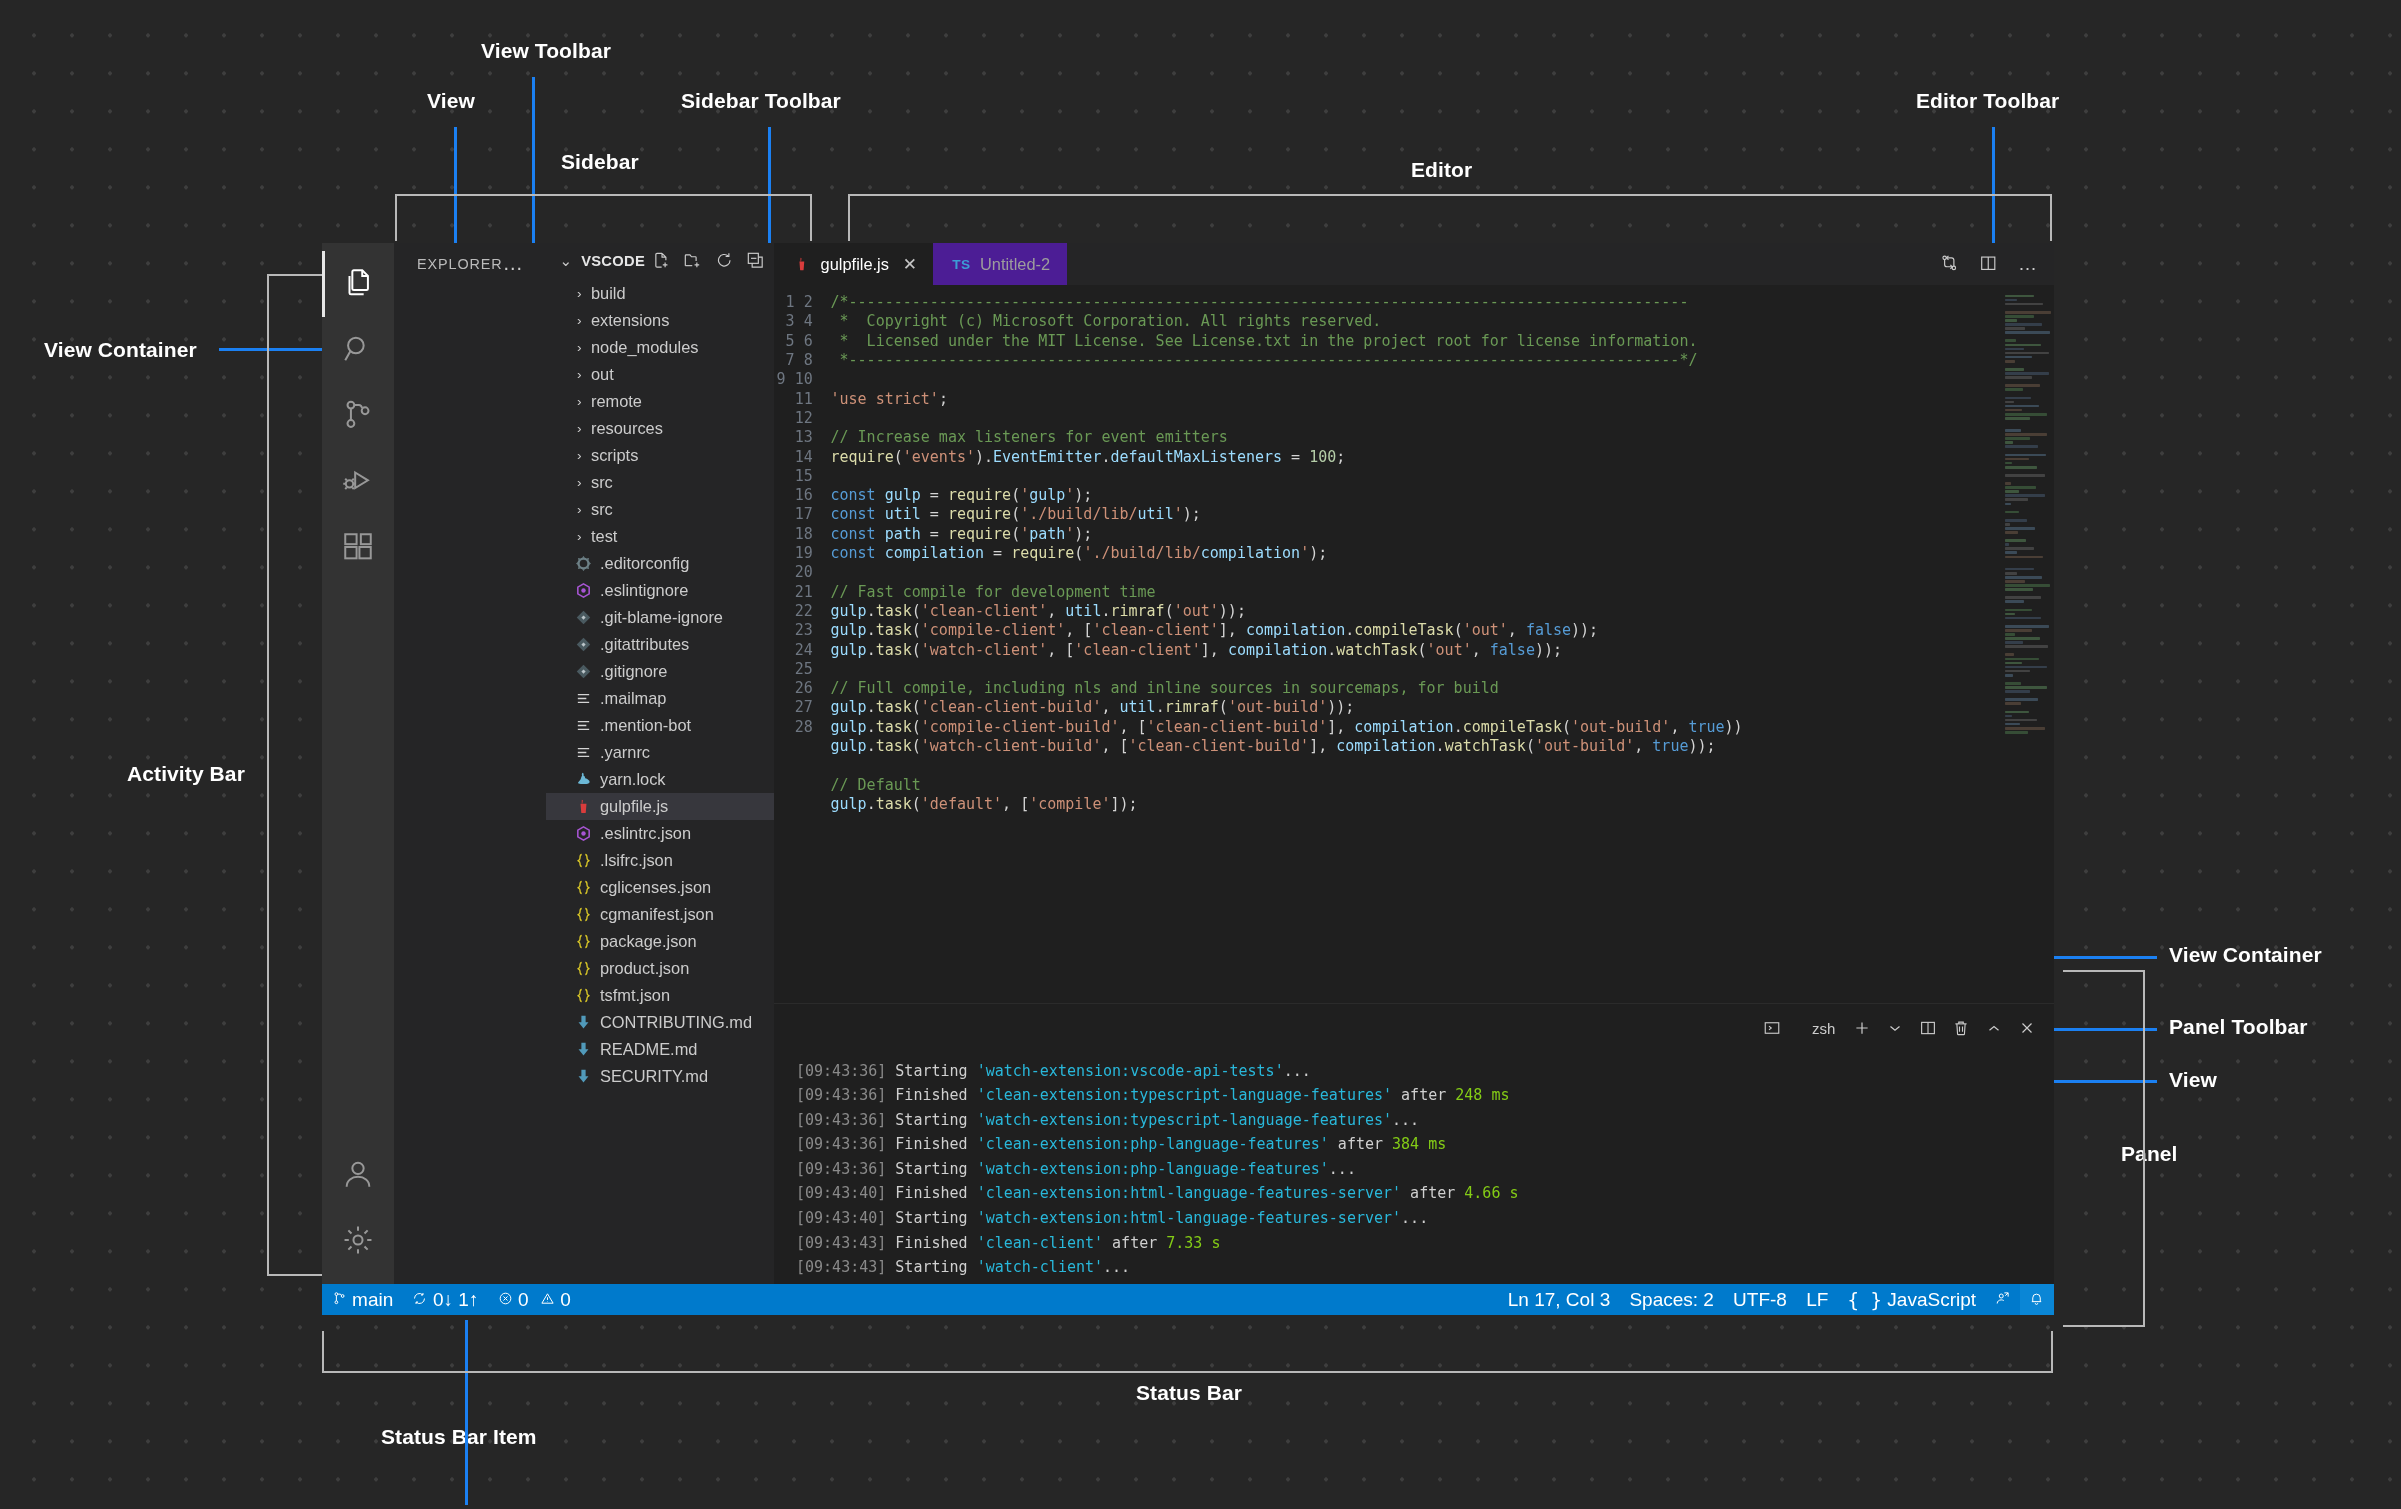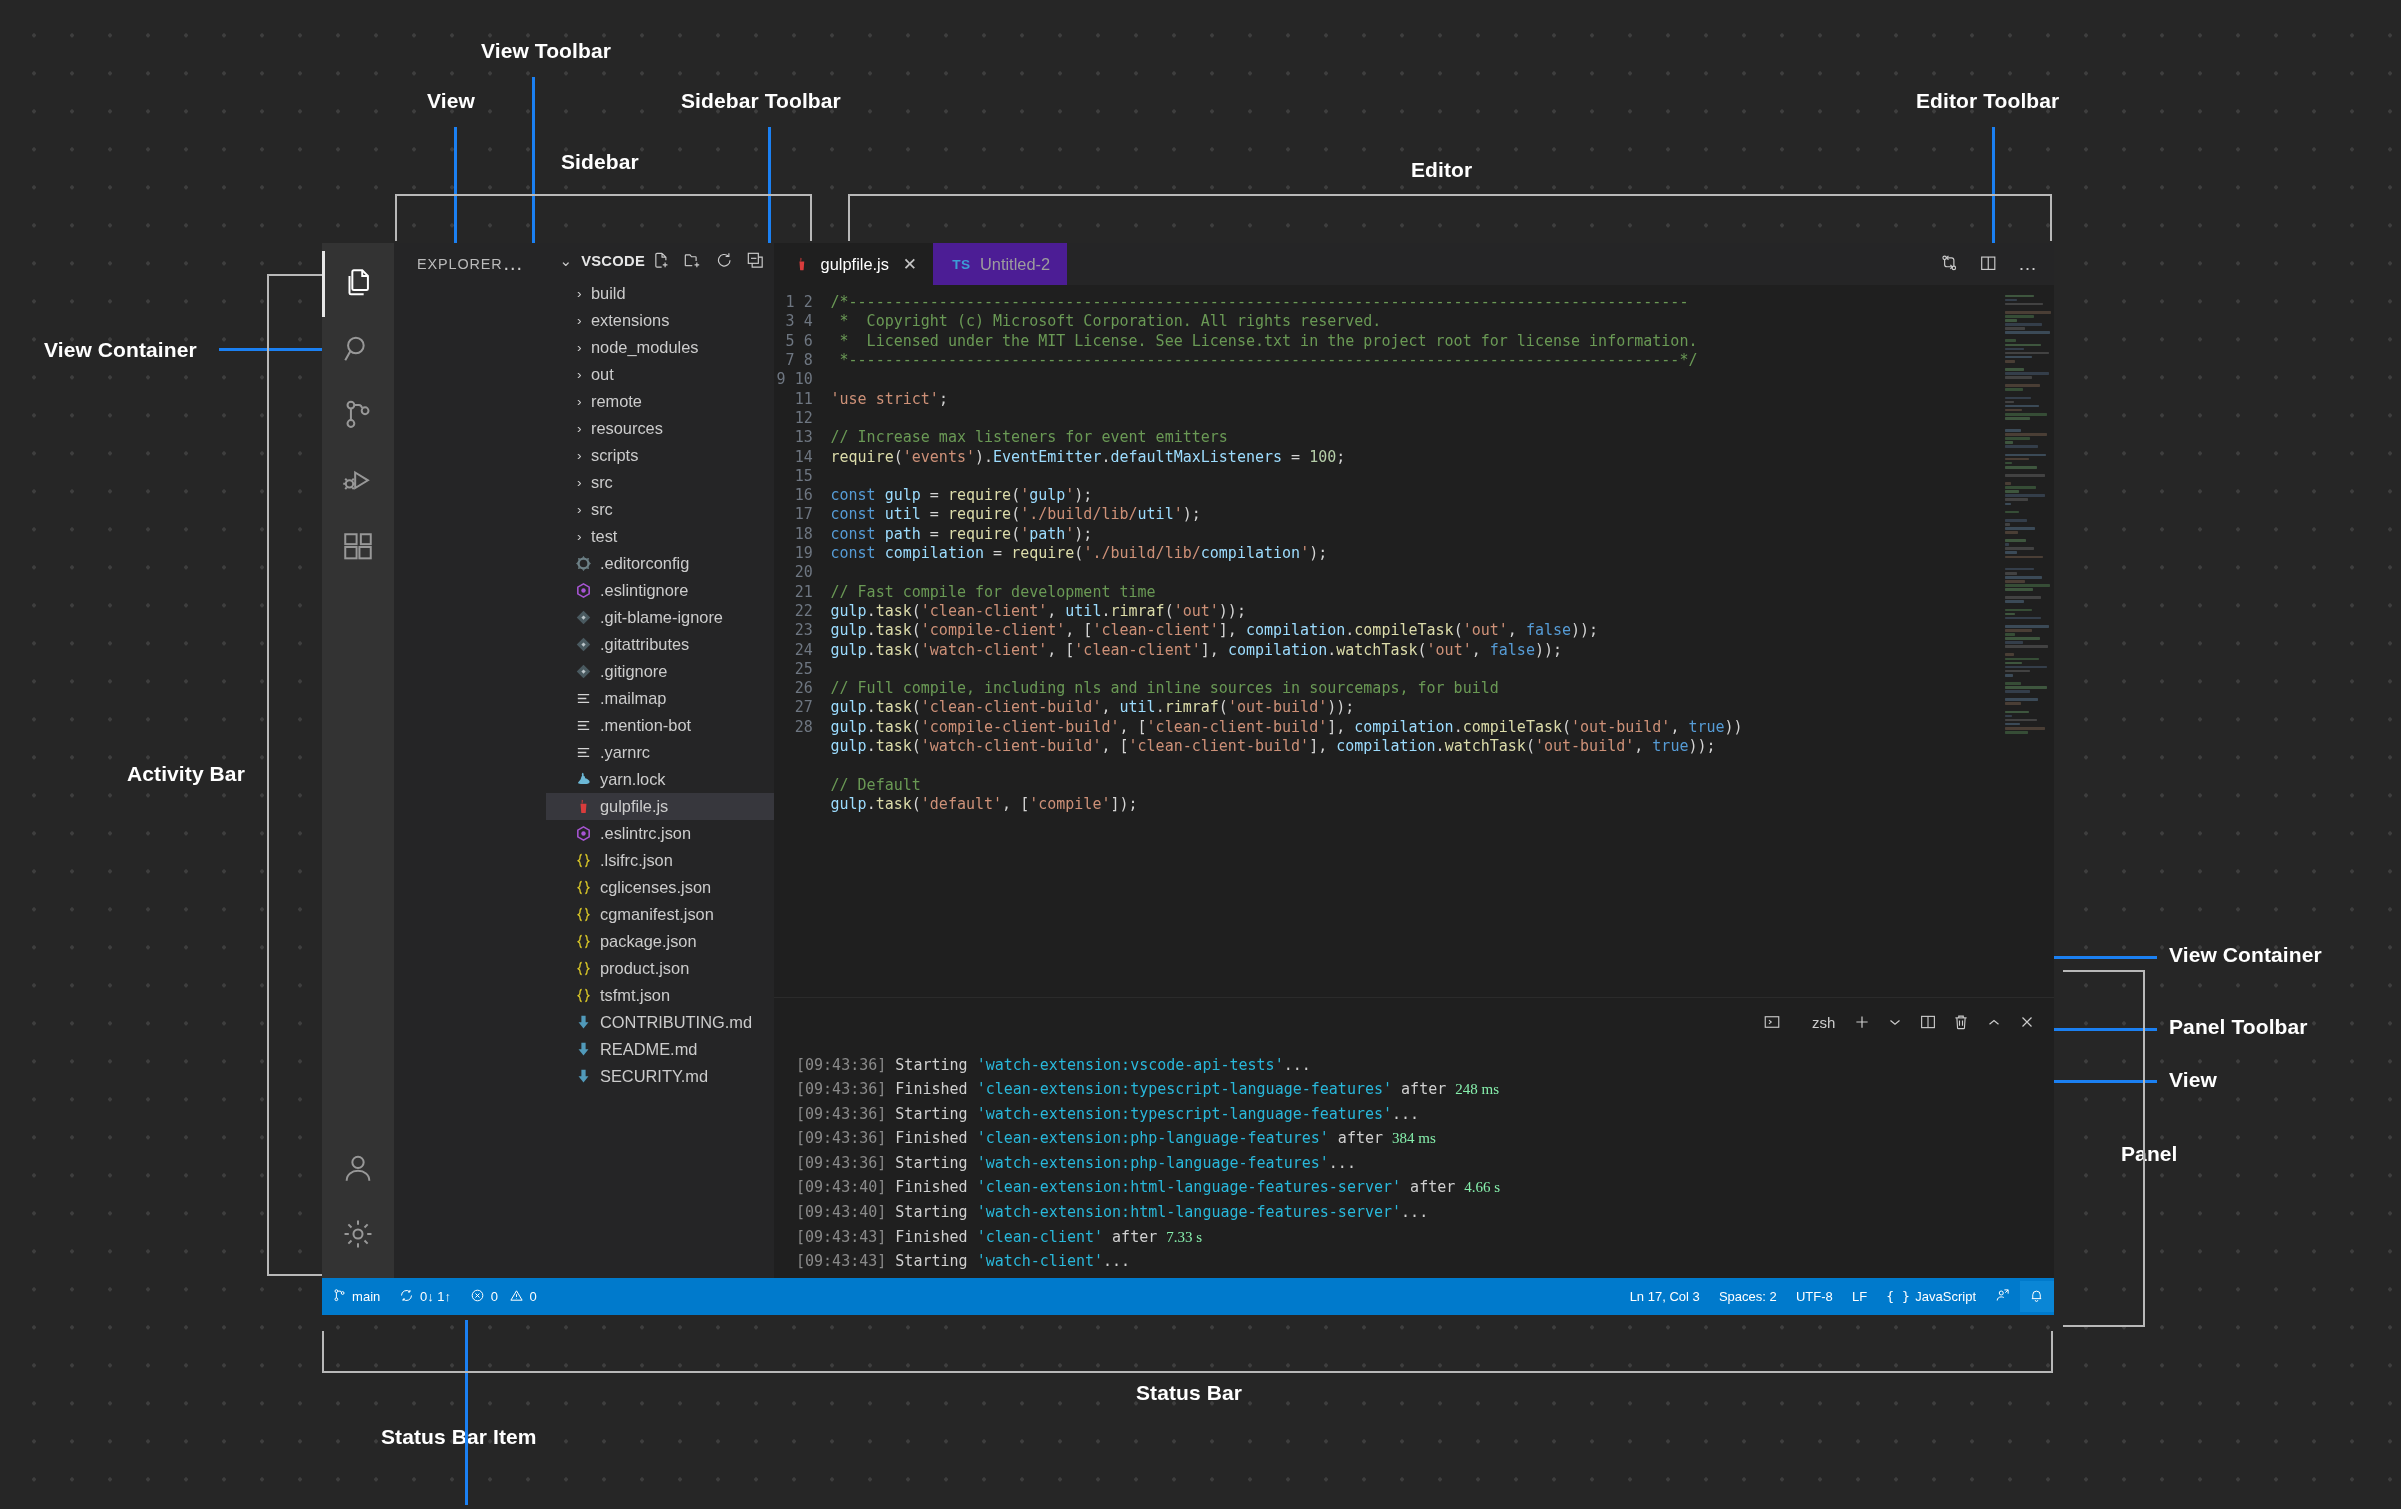--- a/index.html
+++ b/index.html
@@ -197,26 +197,26 @@
   #panel-toolbar svg { width: 18px; height: 18px; }
   #panel-toolbar .shell-name { font-size: 15px; color: #cccccc; margin-right: 2.7px; margin-left: 16px; }
   #terminal-body {
     flex: 1; overflow: hidden;
     font-family: "DejaVu Sans Mono", monospace; font-size: 15px;
     line-height: 24.6px; padding: 5.5px 0 0 22px; white-space: pre;
   }
   .t-time { color: #8a8a8a; }
   .t-txt  { color: #d0d0d0; }
   .t-task { color: #29b8db; }
-  .t-dur  { color: #86efac; font-family: Liberation Serif, serif; }
+  .t-dur  { color: #84cc16; }
 
   
   #statusbar {
-    height: 37px; background: #007acc; display: flex; align-items: center;
-    color: #ffffff; font-size: 13px; flex: none;
+    height: 31px; background: #007acc; display: flex; align-items: center;
+    color: #ffffff; font-size: 19px; flex: none;
   }
   .sb-left { display: flex; align-items: center; }
   .sb-right { margin-left: auto; display: flex; align-items: center; }
   .sb-item {
     display: flex; align-items: center; gap: 5.5px;
     padding: 0 9.6px; height: 31px; white-space: nowrap;
   }
   .sb-item.highlight { background: #0a86d6; }
   .sb-item svg { width: 15px; height: 15px; }
 </style>

